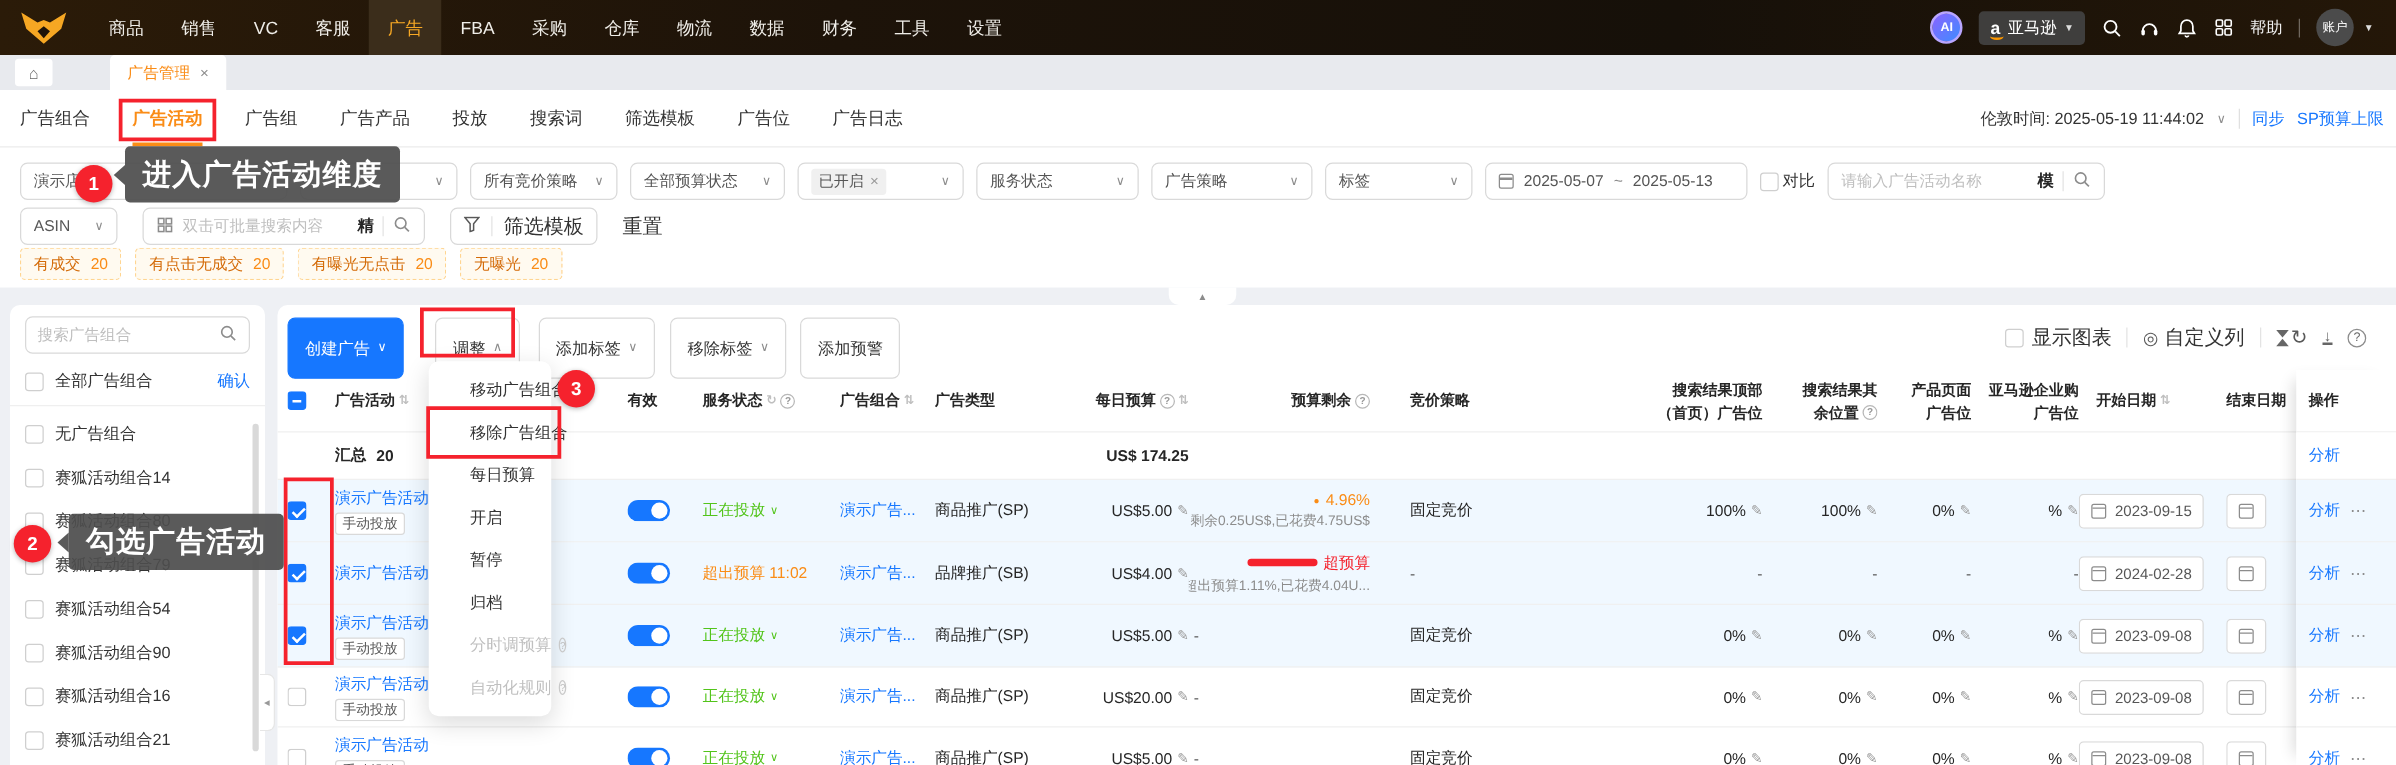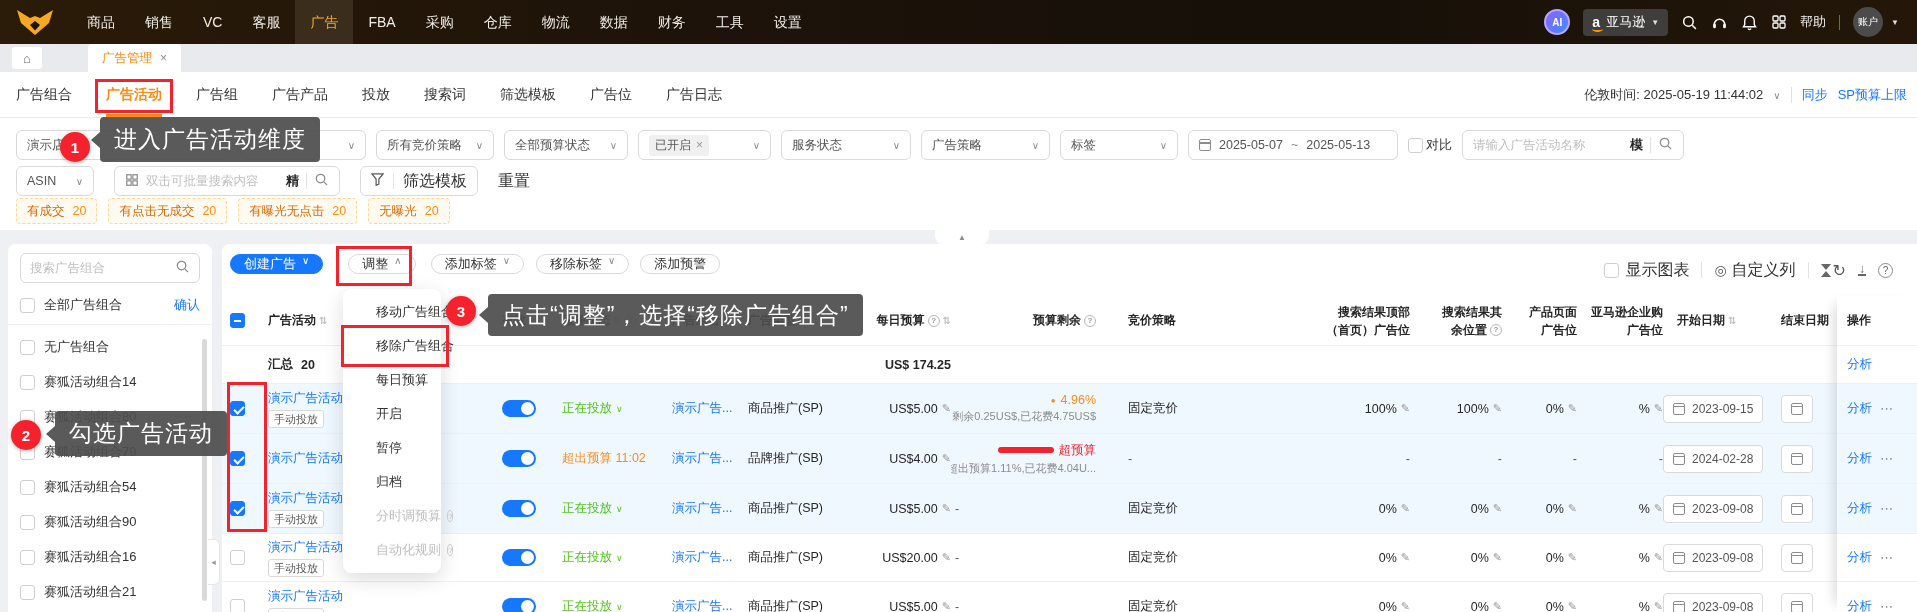--- a/index.html
+++ b/index.html
@@ -114,22 +114,22 @@
   .sb-div{position:absolute;left:0;right:0;top:80px;height:1px;background:#efefef}
   .sb-list{position:absolute;left:12px;top:92px;right:14px}
   .sb-item{display:flex;align-items:center;gap:9px;height:22px;margin-bottom:13px;font-size:13px;color:#333;cursor:pointer}
   .sb-scrollbar{position:absolute;right:5px;top:95px;width:5px;height:262px;background:#d9d9d9;border-radius:3px}
   .sb-collapse{position:absolute;right:-8px;top:295px;width:12px;height:46px;background:#fff;border:1px solid #e6e6e6;
     border-left:none;border-radius:0 6px 6px 0;display:flex;align-items:center;justify-content:center;color:#999;font-size:9px}
 
   
   .tpanel{position:absolute;left:222px;top:244px;right:0;height:368px;background:#fff;border-radius:8px 0 0 0;overflow:hidden}
   .t-toolbar{position:relative;height:52px}
-  .btn{height:20px;border:1px solid #d9d9d9;border-radius:16px;background:#fff;display:inline-flex;
-    align-items:flex-start;gap:6px;padding:0 13px;font-size:13px;color:#333;cursor:pointer;font-family:inherit}
+  .btn{height:49px;border:1px solid #d9d9d9;border-radius:6px;background:#fff;display:inline-flex;
+    align-items:center;gap:6px;padding:0 13px;font-size:13px;color:#333;cursor:pointer;font-family:inherit}
   .btn-primary{background:#1677ff;border-color:#1677ff;color:#fff}
   .btn-primary .caret{color:#fff}
   .bar-left{position:absolute;left:8px;top:10px;display:flex;align-items:center}
   .bar-right{position:absolute;right:24px;top:10px;height:32px;display:flex;align-items:center;gap:12px;color:#555}
   .lbl13{font-size:16px;color:#333}
   .ticon{font-size:14px;color:#595959;display:inline-flex}
   .hg{display:inline-block;width:0}
   .hg::before{content:"";display:block;border:5px solid transparent;border-top:6px solid #666;border-bottom:0}
   .hg::after{content:"";display:block;border:5px solid transparent;border-bottom:6px solid #666;border-top:0;margin-top:1px}
   .dlw{display:inline-block;border-bottom:2px solid #666;line-height:10px;font-size:12px;color:#666;padding:0 1px}
@@ -179,21 +179,21 @@
   .menu-item{height:34px;display:flex;align-items:center;gap:6px;padding:0 16px;font-size:13px;color:#333;cursor:pointer;white-space:nowrap}
   .menu-item.disabled{color:#c0c0c0}
   .menu-item .mi-info{display:none}
   .menu-item.info .mi-info{display:inline-flex;border-color:#c9c9c9;color:#c0c0c0}
 
   
   .redbox{position:absolute;border:3px solid #f5222d;z-index:25;pointer-events:none}
   .acircle{position:absolute;width:30px;height:30px;border-radius:50%;background:#f5222d;color:#fff;
     font-size:15px;font-weight:bold;display:flex;align-items:center;justify-content:center;z-index:31;
     box-shadow:0 1px 4px rgba(0,0,0,.3)}
-  .tip{position:absolute;background:rgba(77,77,77,.93);color:#fff;font-size:23px;font-weight:normal;
+  .tip{position:absolute;background:rgba(77,77,77,.93);color:#fff;font-size:23px;font-weight:bold;
     letter-spacing:1px;border-radius:4px;display:flex;align-items:center;padding:0 14px;z-index:30;white-space:nowrap}
   .tip::before{content:"";position:absolute;left:-9px;top:50%;margin-top:-8px;
     border:8px solid transparent;border-right:9px solid rgba(77,77,77,.93);border-left:0}
 </style>
 </head>
 <body>
 
 <div class="topbar">
   <div class="logo">
     <svg width="42" height="28" viewBox="0 0 42 28">
@@ -935,19 +935,18 @@
         <span>自动化规则</span>
         <span class="qm mi-info"></span>
       </div>
 
   </div>
 
   <div class="redbox" style="left:114px;top:2px;width:76px;height:40px"></div>
   <div class="redbox" style="left:119px;top:81px;width:108px;height:42px"></div>
   <div class="redbox" style="left:5px;top:138px;width:40px;height:150px"></div>
   <div class="acircle" style="left:224px;top:52px">3</div>
-  <div class="tip" style="left:266px;top:50px;height:42px">点击“调整”，选择“移除广告组合”</div>
 </div>
 
 <div class="acircle" style="left:60px;top:132px">1</div>
 <div class="tip" style="left:100px;top:117px;height:45px">进入广告活动维度</div>
 <div class="acircle" style="left:11px;top:420px">2</div>
 <div class="tip" style="left:55px;top:411px;height:45px">勾选广告活动</div>
 
 </body></html>

